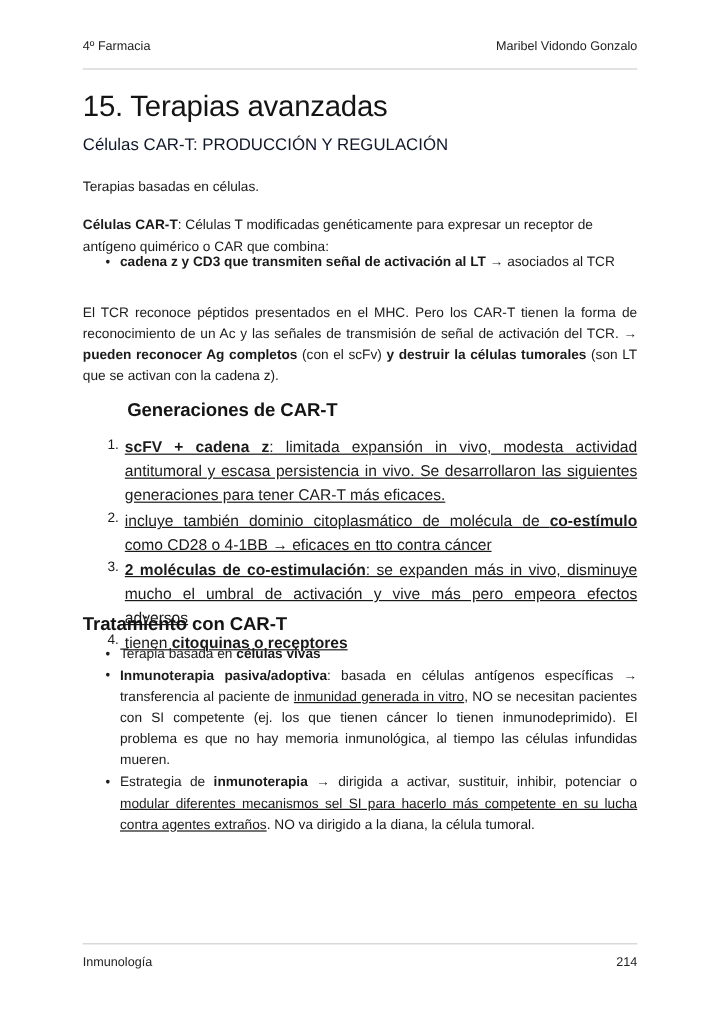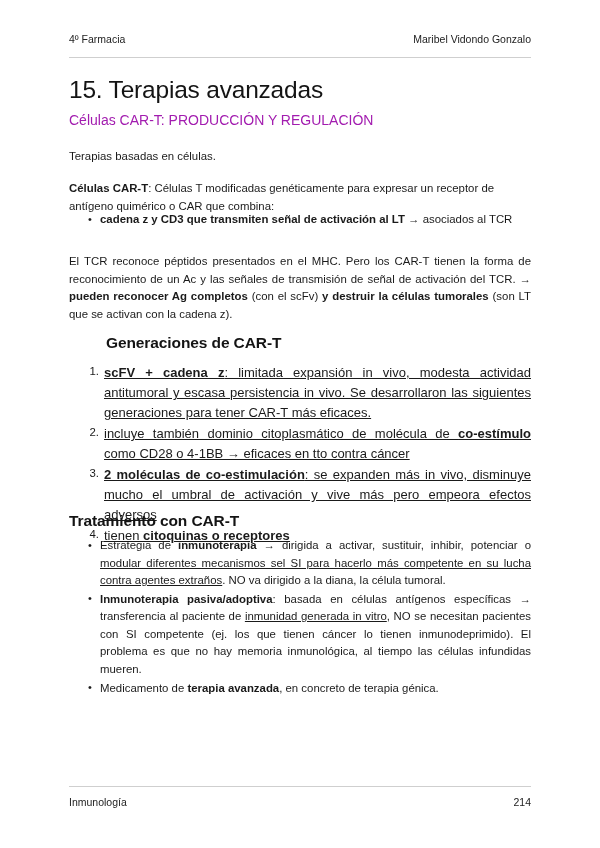--- a/index.html
+++ b/index.html
@@ -54,21 +54,21 @@
     letter-spacing: -0.2px;
     color: #141414;
     line-height: 1.15;
   }
   .doc-subtitle {
     position: absolute;
     left: 69px;
     top: 112px;
     font-size: 14px;
     font-weight: 400;
-    color: #a21caf;
+    color: #0f172a;
     letter-spacing: 0px;
   }
 
   
   .block {
     position: absolute;
     left: 69px;
     width: 462px;
     font-size: 11.4px;
     line-height: 1.54;
@@ -205,27 +205,27 @@
         <span>tienen </span><b>citoquinas o receptores</b><span></span>
       </li>
     </ol>
   </div>
 
   <div class="section-heading" style="top:512px;">Tratamiento con CAR-T</div>
 
   <div class="block" style="top:537px;">
     <ul class="bullets">
       <li>
+        <span>Terapia basada en </span><b>células vivas</b><span></span>
+      </li>
+      <li>
+        <b>Inmunoterapia pasiva/adoptiva</b><span>: basada en células antígenos específicas → transferencia al paciente de </span><span class="u">inmunidad generada in vitro</span><span>, NO se necesitan pacientes con SI competente (ej. los que tienen cáncer lo tienen inmunodeprimido). El problema es que no hay memoria inmunológica, al tiempo las células infundidas mueren.</span>
+      </li>
+      <li>
         <span>Estrategia de </span><b>inmunoterapia</b><span> → dirigida a activar, sustituir, inhibir, potenciar o </span><span class="u">modular diferentes mecanismos sel SI para hacerlo más competente en su lucha contra agentes extraños</span><span>. NO va dirigido a la diana, la célula tumoral.</span>
-      </li>
-      <li>
-        <b>Inmunoterapia pasiva/adoptiva</b><span>: basada en células antígenos específicas → transferencia al paciente de </span><span class="u">inmunidad generada in vitro</span><span>, NO se necesitan pacientes con SI competente (ej. los que tienen cáncer lo tienen inmunodeprimido). El problema es que no hay memoria inmunológica, al tiempo las células infundidas mueren.</span>
-      </li>
-      <li>
-        <span>Medicamento de </span><b>terapia avanzada</b><span>, en concreto de terapia génica.</span>
       </li>
     </ul>
   </div>
 
   <div class="foot-rule"></div>
   <div class="running-foot">
     <span>Inmunología</span>
     <span>214</span>
   </div>
 

